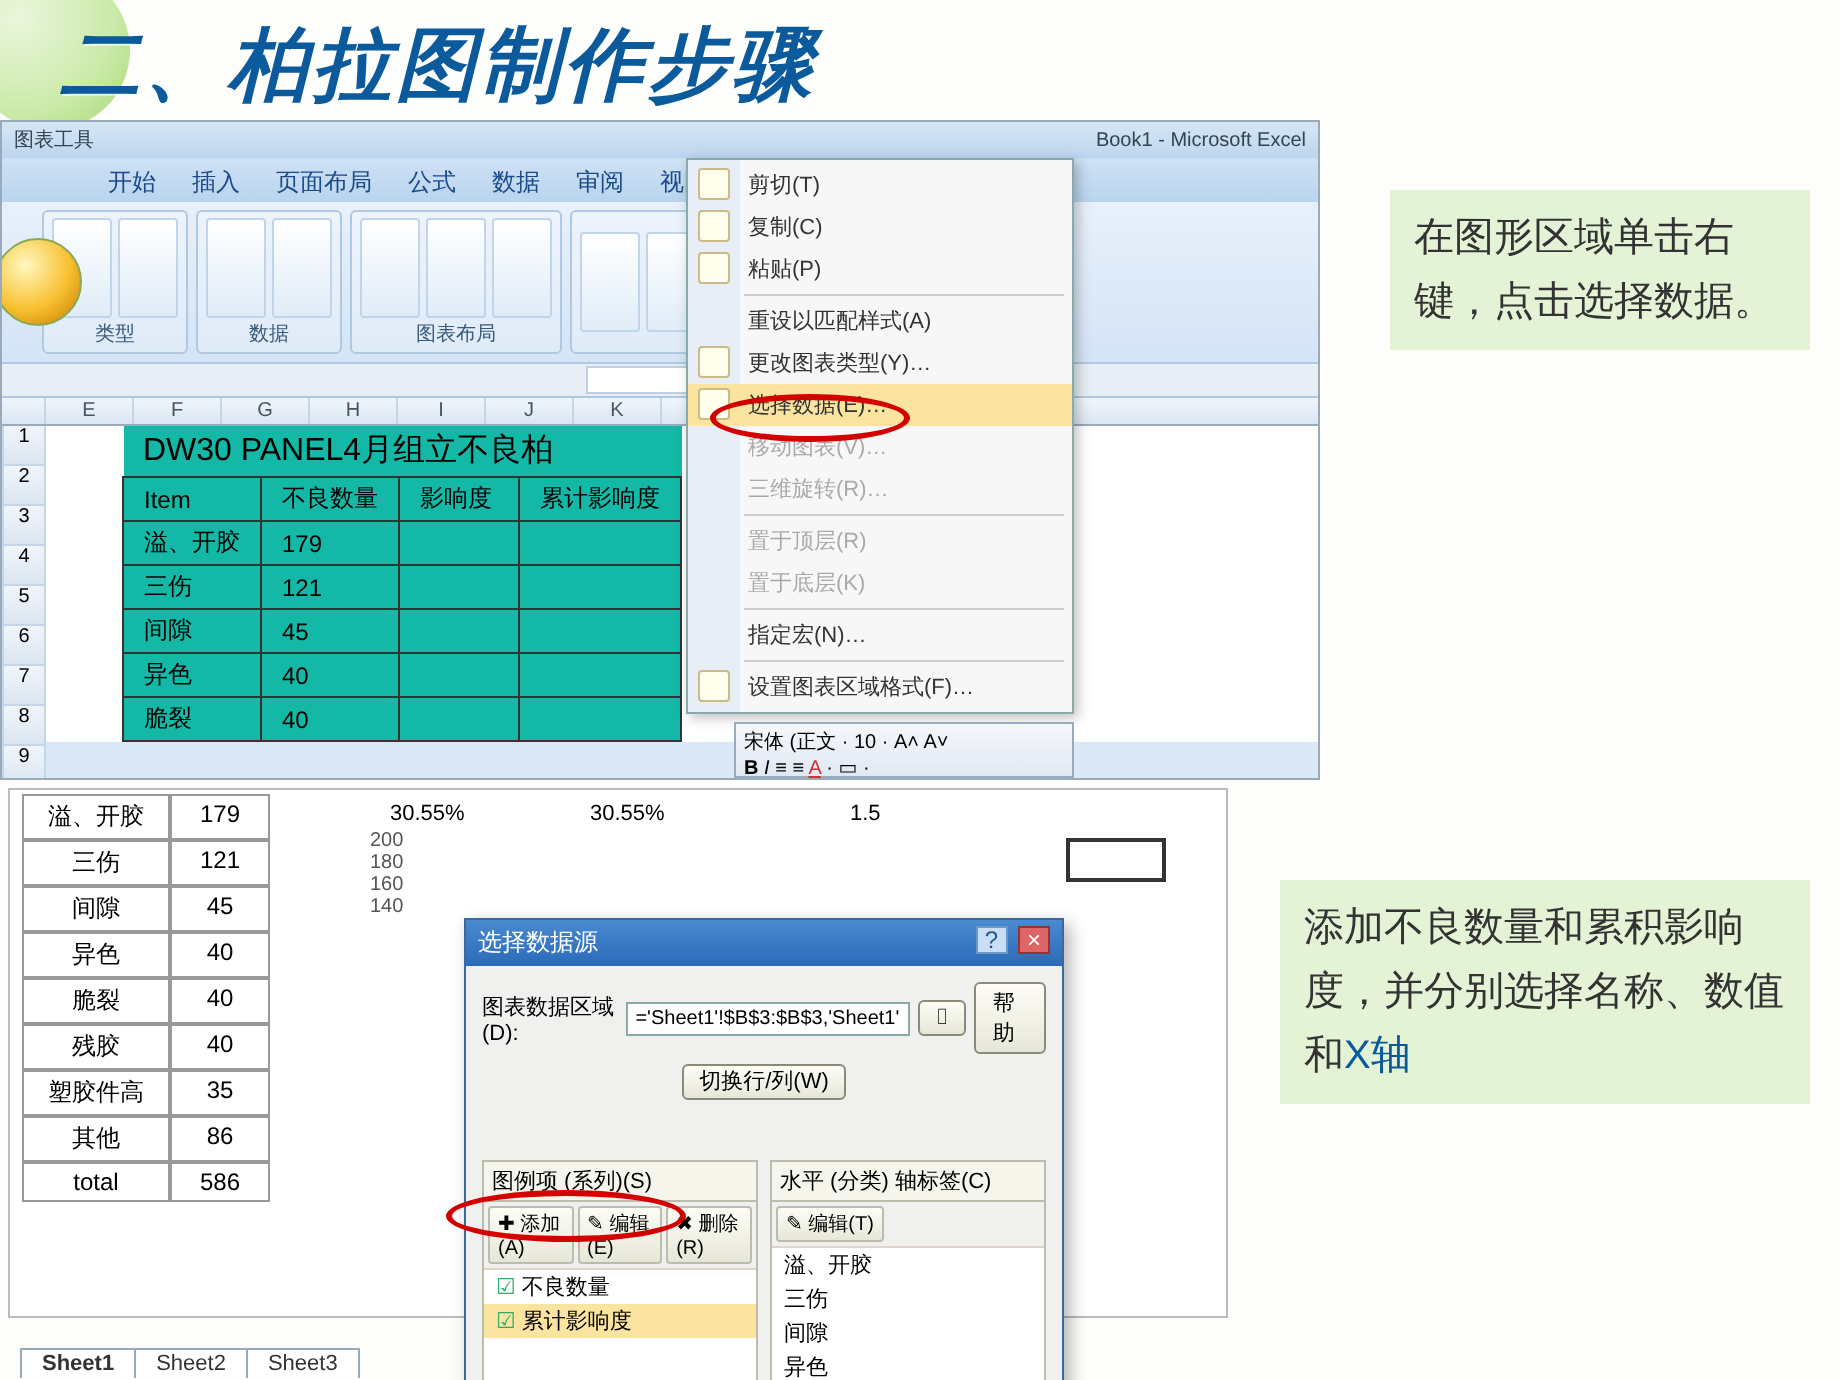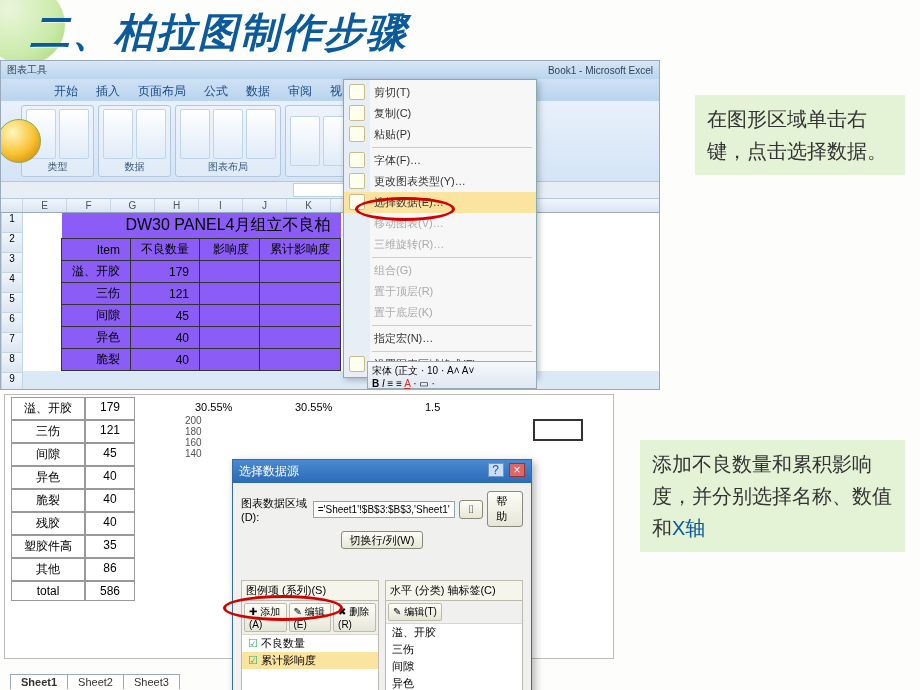--- a/index.html
+++ b/index.html
@@ -49,21 +49,21 @@
   .rgroup .icons { display:flex; gap:3px; flex:1; align-items:center;}
   .rgroup .icons .ic { width:30px; height:50px; background:linear-gradient(#fff,#e0ecf8); border:1px solid #c0d4ea; border-radius:2px;}
   .rgroup .gl { font-size:10px; color:#3a5a7a; text-align:center;}
   .chart-thumbs .ic { width:54px; height:54px;}
   .formula-bar { height:18px; background:#e8eef6; border-top:1px solid #b0c8e0; border-bottom:1px solid #b0c8e0; display:flex; align-items:center; font-size:10px; padding:0 6px; gap:6px;justify-content:center;}
   .col-headers { display:flex; background:linear-gradient(#f0f5fb,#dbe6f2); border-bottom:1px solid #9ab;}
   .col-headers div { flex:0 0 50px; text-align:center; font-size:10px; color:#456; border-right:1px solid #c5d5e6; padding:1px 0;}
   .col-headers div:first-child{flex:0 0 22px;}
   .sheet { position:relative; background:#fff;}
   .sheet table { border-collapse:collapse; margin-left:60px; font-size:12px;}
-  .sheet table td { border:1px solid #333; padding:2px 10px; text-align:right; min-width:60px; background:#8b5cf6;}
+  .sheet table td { border:1px solid #333; padding:2px 10px; text-align:left; min-width:60px; background:#14b8a6;}
   .sheet .big-title td { border:none; font-size:16px; font-weight:500;}
   .rowlabels { position:absolute; left:0; top:0;}
   .rowlabels div { height:20px; width:22px; font-size:10px; text-align:center; background:linear-gradient(#f0f5fb,#dbe6f2); border:1px solid #c5d5e6; border-top:none;}
   
   .ctx {
     position:absolute; top:0; right:0; width:194px;
     background:linear-gradient(90deg,#e8eef6 0 26px,#f7f7f7 26px);
     border:1px solid #8aa; box-shadow:2px 2px 6px rgba(0,0,0,.25);
     font-size:11px; padding:2px 0;
   }
@@ -259,27 +259,26 @@
           </tr>
     </tbody>
       </table>
   </div>
 
   <div class="ctx" style="top:18px;right:122px;">
     <div class="mi"><span class="ic2"></span><span>剪切(T)</span></div>
     <div class="mi"><span class="ic2"></span><span>复制(C)</span></div>
     <div class="mi"><span class="ic2"></span><span>粘贴(P)</span></div>
     <div class="sep"></div>
-    <div class="mi"><span class="ic2"></span><span>字体(F)…</span></div>
+    <div class="mi"><span>重设以匹配样式(A)</span></div>
     <div class="mi"><span class="ic2"></span><span>更改图表类型(Y)…</span></div>
     <div class="mi highlight"><span class="ic2"></span><span>选择数据(E)…</span></div>
     <div class="mi disabled"><span>移动图表(V)…</span></div>
     <div class="mi disabled"><span>三维旋转(R)…</span></div>
     <div class="sep"></div>
-    <div class="mi disabled"><span>组合(G)</span></div>
     <div class="mi disabled"><span>置于顶层(R)</span></div>
     <div class="mi disabled"><span>置于底层(K)</span></div>
     <div class="sep"></div>
     <div class="mi"><span>指定宏(N)…</span></div>
     <div class="sep"></div>
     <div class="mi"><span class="ic2"></span><span>设置图表区域格式(F)…</span></div>
   </div>
   <div class="mini-toolbar" style="right:122px;">
     <span>宋体 (正文</span> ·
     <span>10</span> · A˄ A˅<br>

